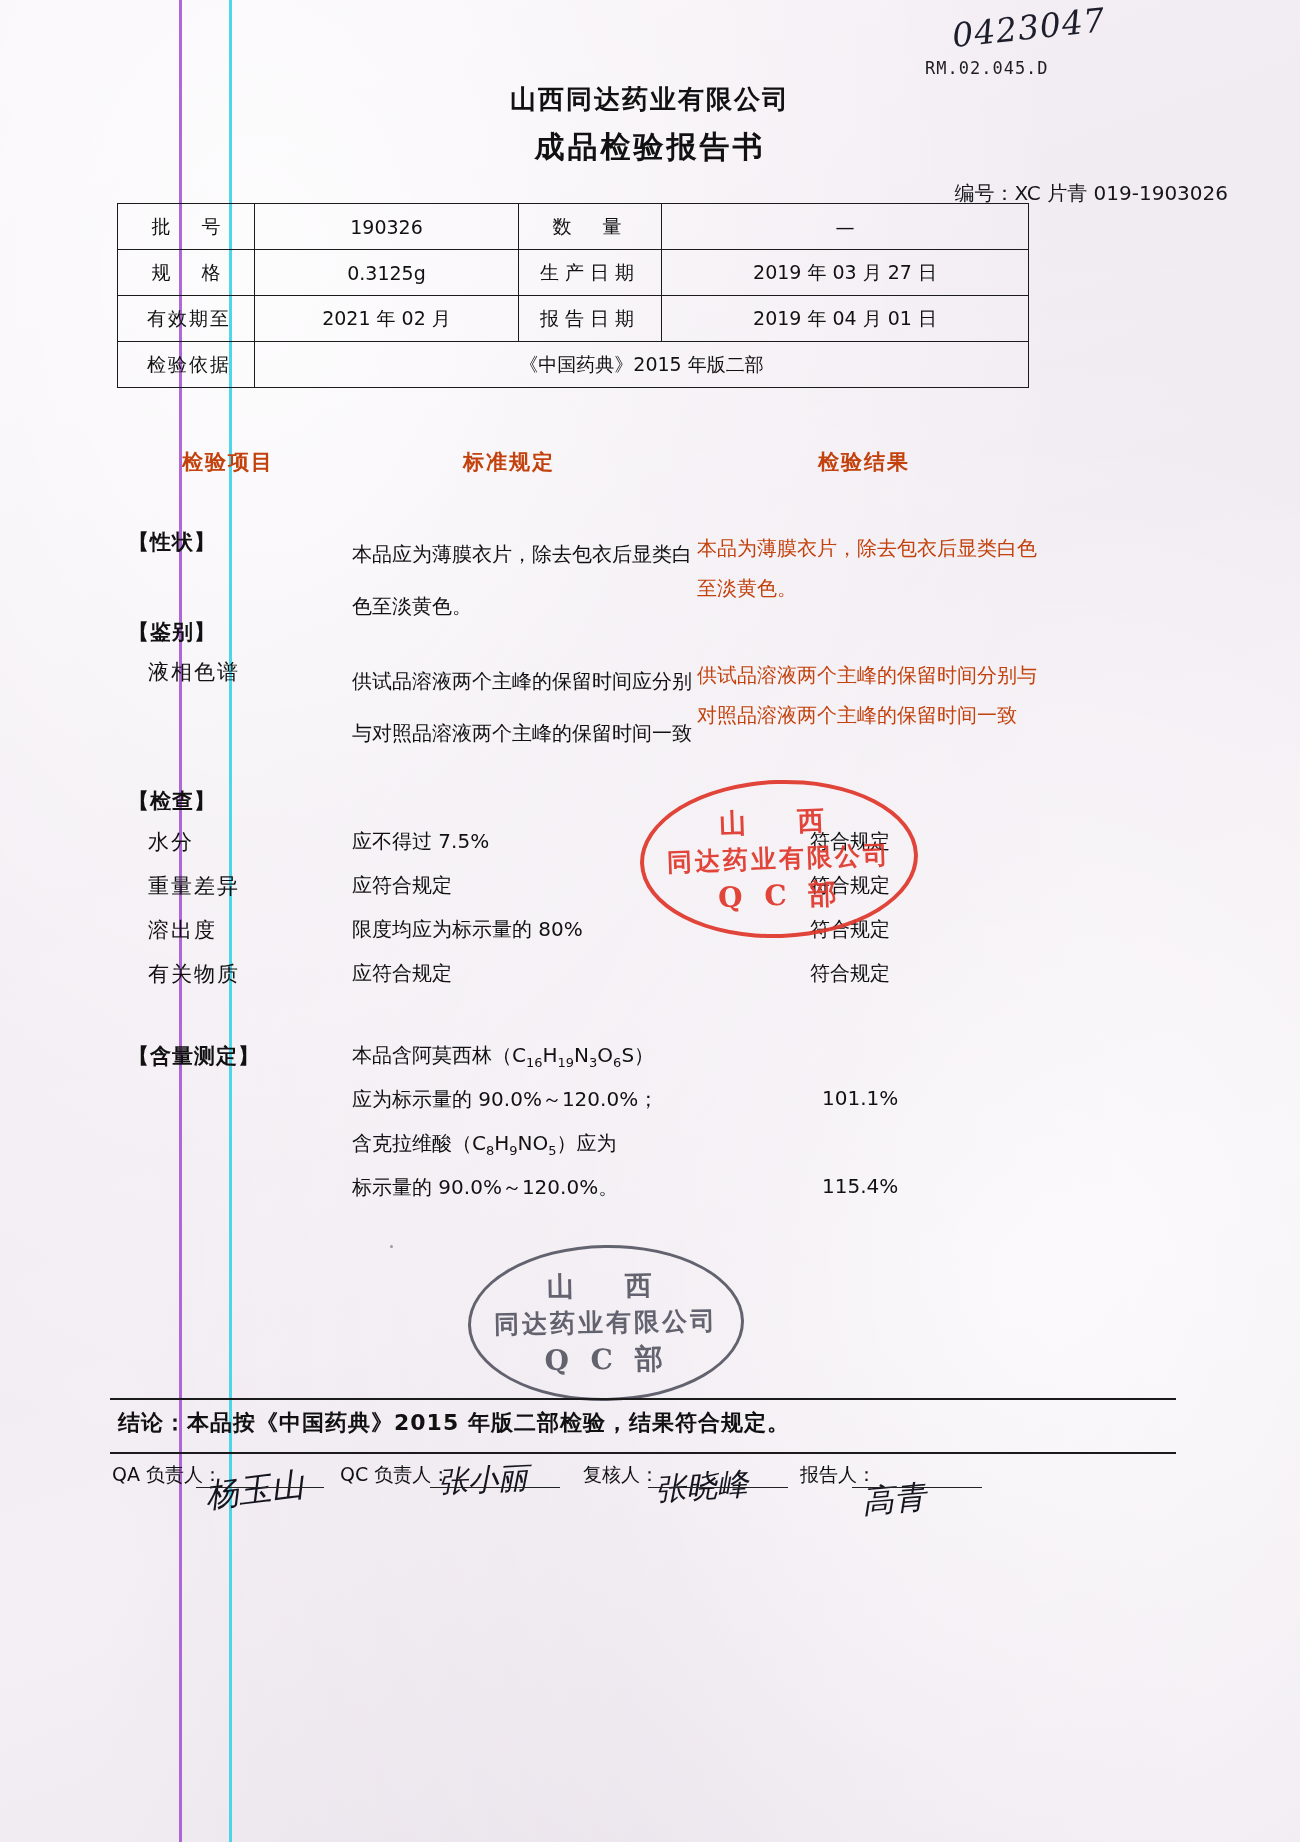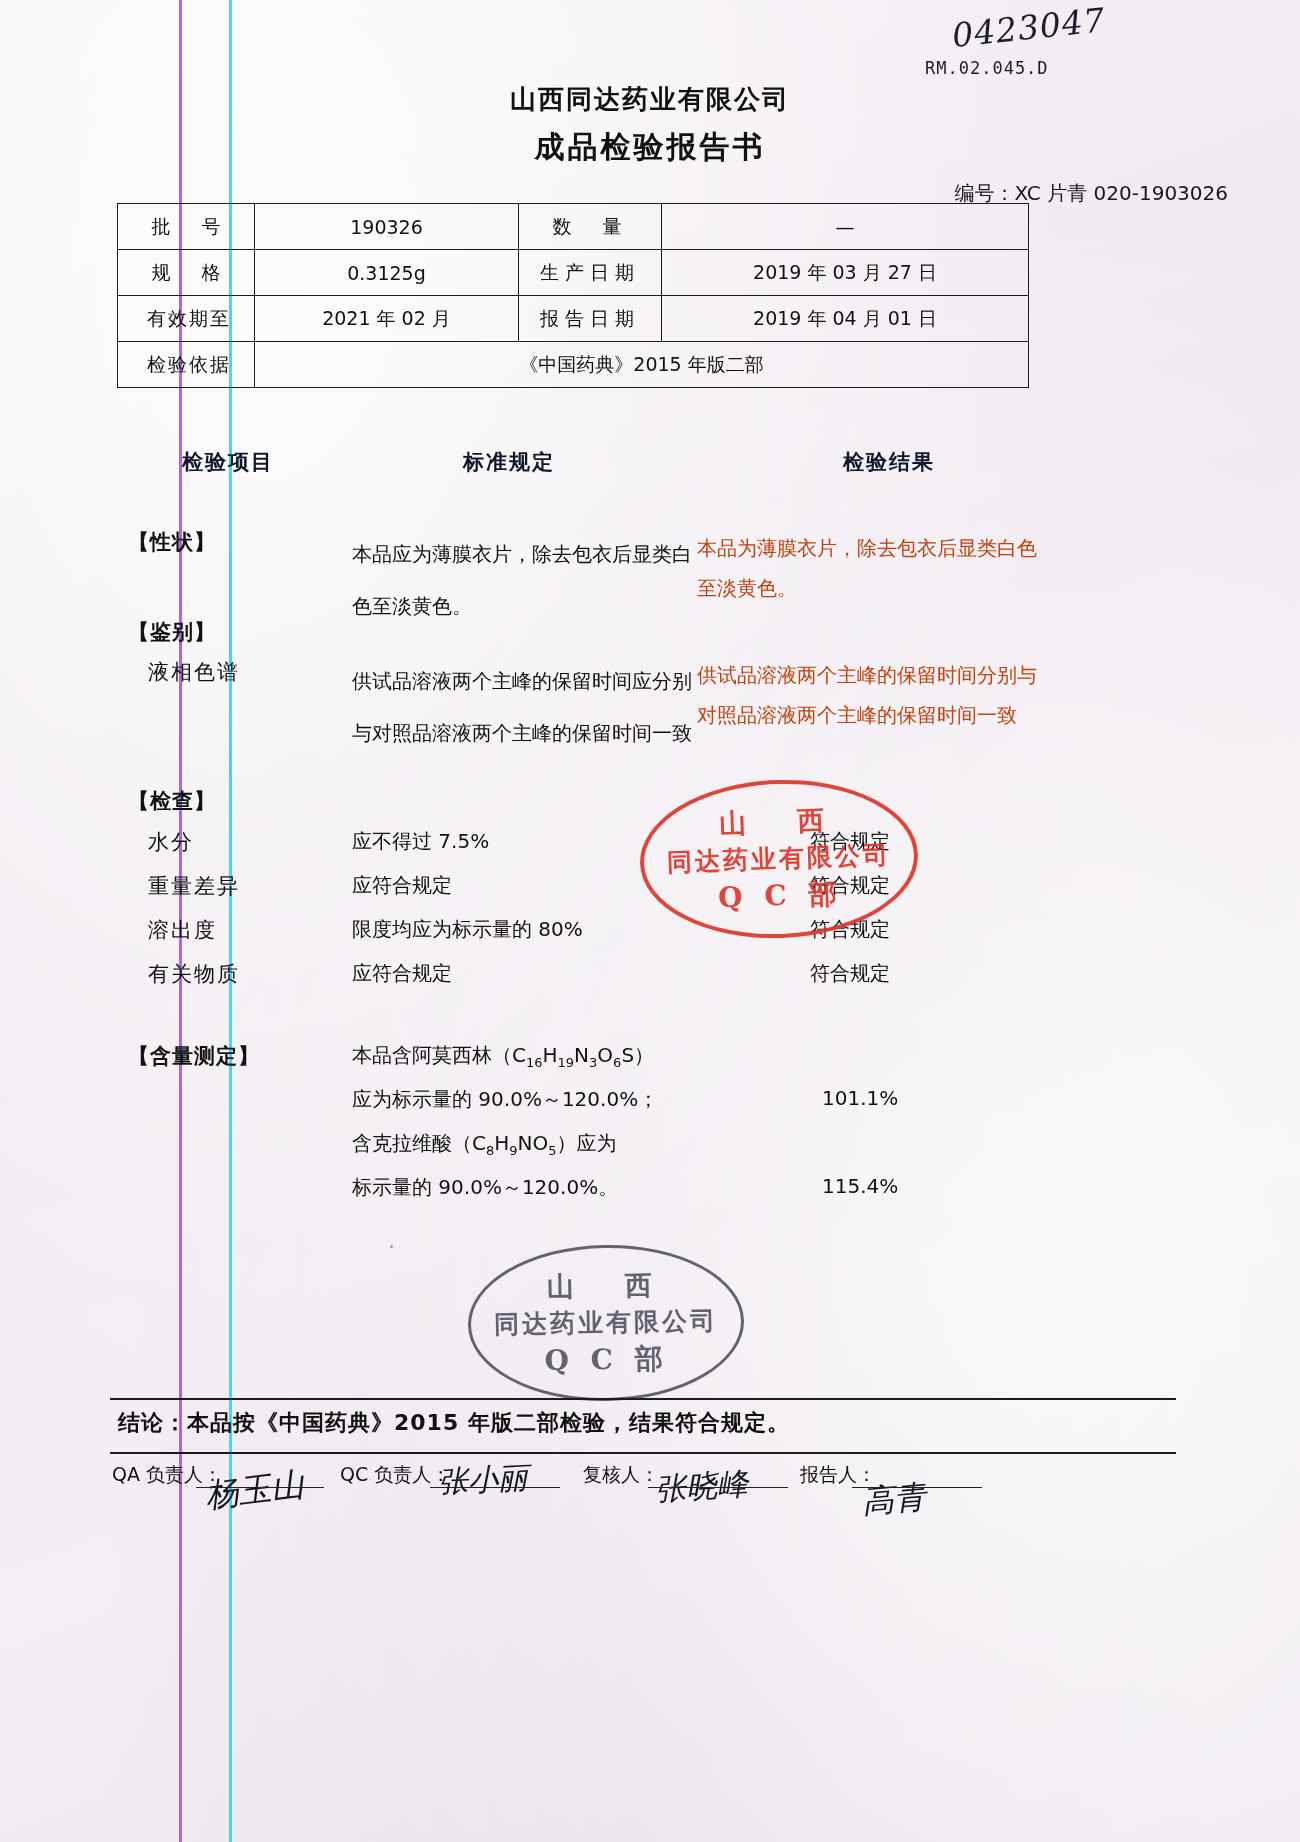--- a/index.html
+++ b/index.html
@@ -120,27 +120,27 @@
   .val-wide { width: 300px; }
   .lbl2 { width: 130px; letter-spacing: 6px; }
   .val2 { width: 330px; }
   .basis-row td.basis-label { letter-spacing: 2px; }
 
   
   .col-head {
     position: absolute;
     font-size: 21px;
     font-weight: bold;
-    color: #0f172a;
+    color: #c2410c;
     letter-spacing: 2px;
     text-align: right;
   }
   #head-item   { top: 448px; left: 182px; }
   #head-spec   { top: 448px; left: 463px; }
-  #head-result { top: 448px; left: 818px; margin-left: 25px; }
+  #head-result { top: 448px; left: 818px; }
 
   
   .sect-title {
     position: absolute;
     font-size: 21px;
     font-weight: bold;
     color: #111;
     letter-spacing: 1px;
   }
   .sub-item {
@@ -281,21 +281,21 @@
 <div id="page">
   <div id="paper-texture"></div>
   <div class="scanline scan-purple"></div>
   <div class="scanline scan-cyan"></div>
 
   <div id="handwriting-top">0423047</div>
   <div id="form-code">RM.02.045.D</div>
 
   <div id="company-name">山西同达药业有限公司</div>
   <div id="doc-title">成品检验报告书</div>
-  <div id="serial-line">编号：XC 片青 020-1903026</div>
+  <div id="serial-line">编号：XC 片青 019-1903026</div>
 
   <table id="info-table">
     <tbody>
       <tr>
         <td class="lbl">批　号</td>
         <td>190326</td>
         <td class="lbl2">数　量</td>
         <td>—</td>
       </tr>
       <tr>

